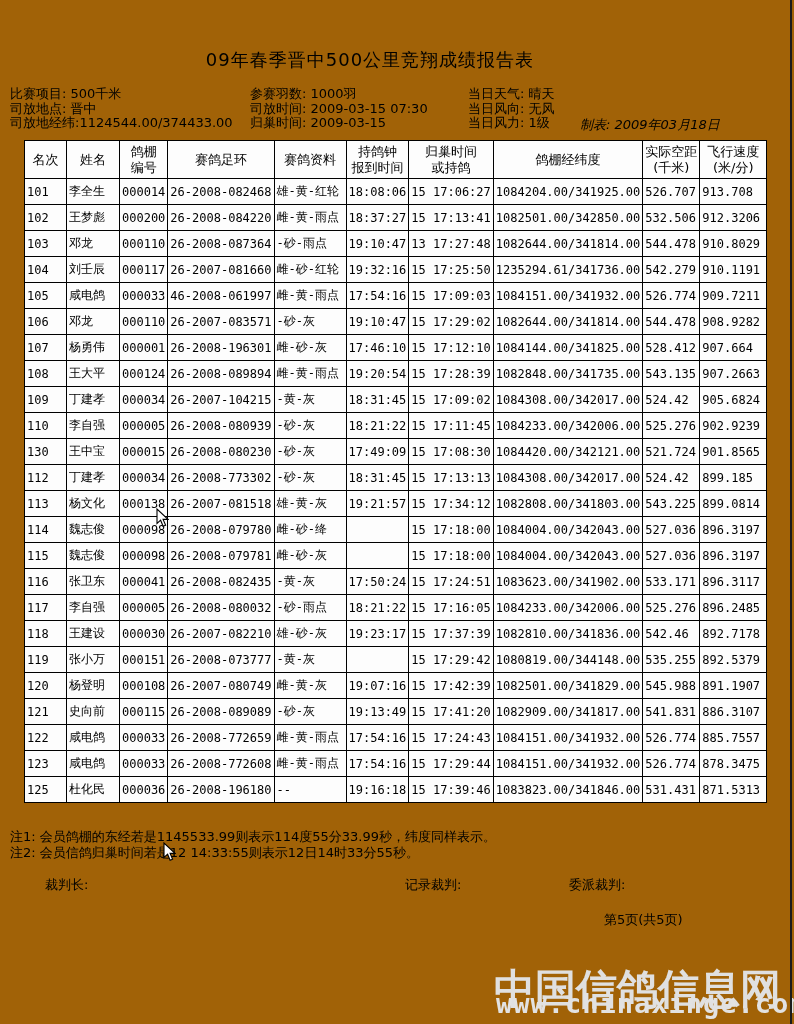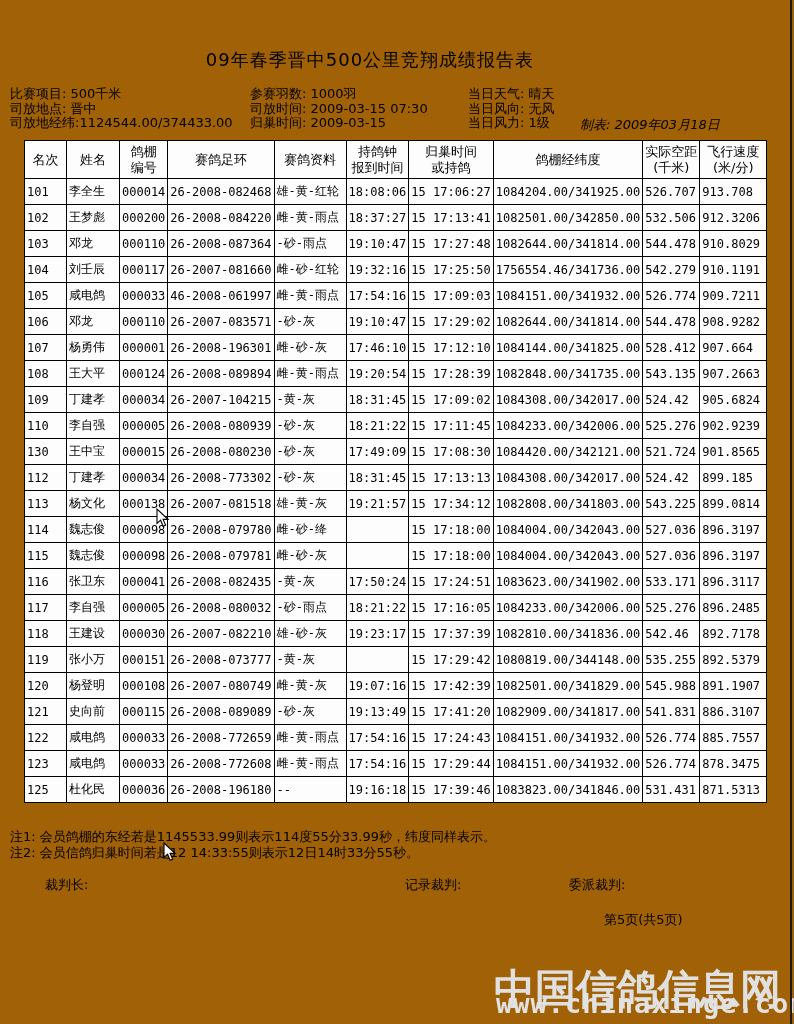--- a/index.html
+++ b/index.html
@@ -146,34 +146,34 @@
           <td>532.506</td>
           <td>912.3206</td>
         </tr>
         <tr>
           <td>103</td>
           <td>邓龙</td>
           <td>000110</td>
           <td>26-2008-087364</td>
           <td>-砂-雨点</td>
           <td>19:10:47</td>
-          <td>15 17:27:48</td>
+          <td>13 17:27:48</td>
           <td>1082644.00/341814.00</td>
           <td>544.478</td>
           <td>910.8029</td>
         </tr>
         <tr>
           <td>104</td>
           <td>刘壬辰</td>
           <td>000117</td>
           <td>26-2007-081660</td>
           <td>雌-砂-红轮</td>
           <td>19:32:16</td>
           <td>15 17:25:50</td>
-          <td>1756554.46/341736.00</td>
+          <td>1235294.61/341736.00</td>
           <td>542.279</td>
           <td>910.1191</td>
         </tr>
         <tr>
           <td>105</td>
           <td>咸电鸽</td>
           <td>000033</td>
           <td>46-2008-061997</td>
           <td>雌-黄-雨点</td>
           <td>17:54:16</td>

